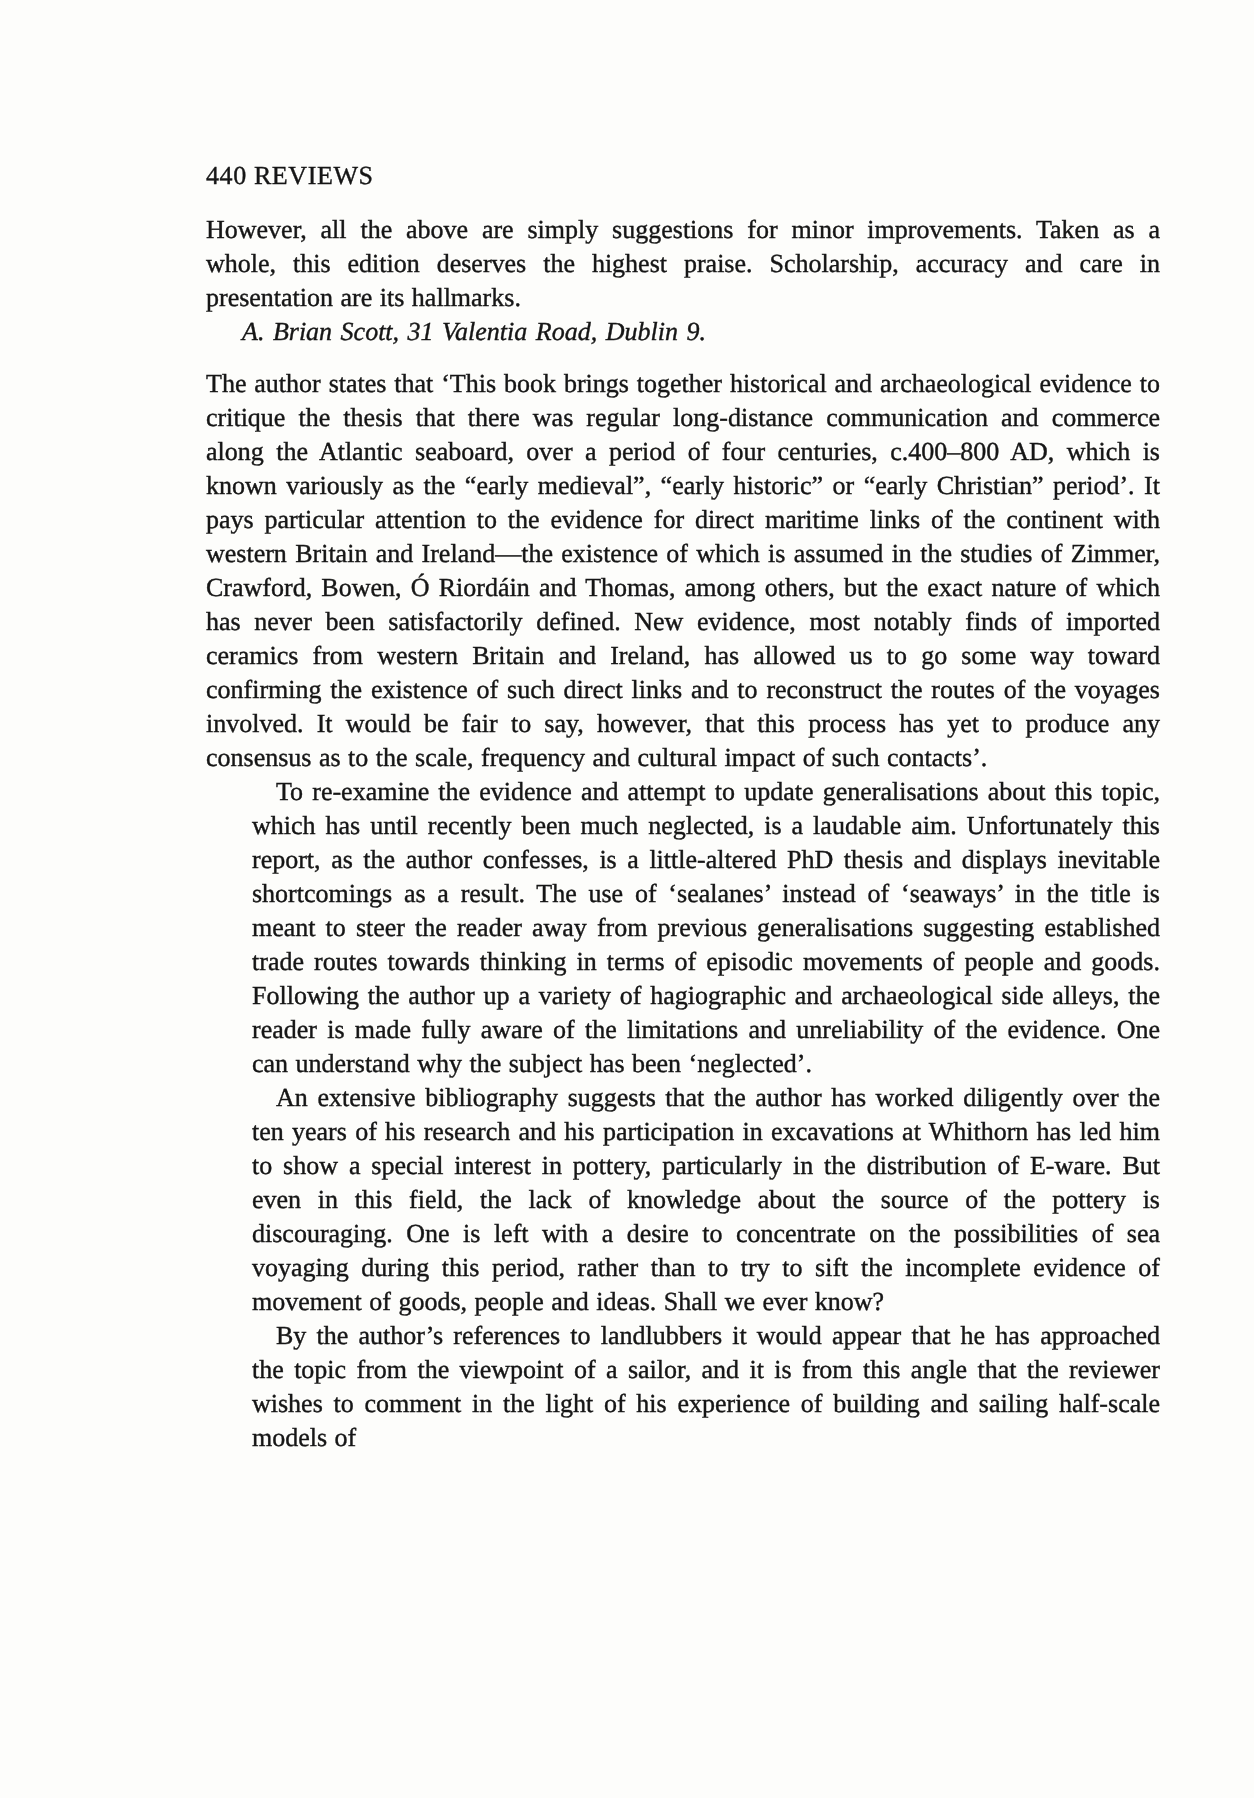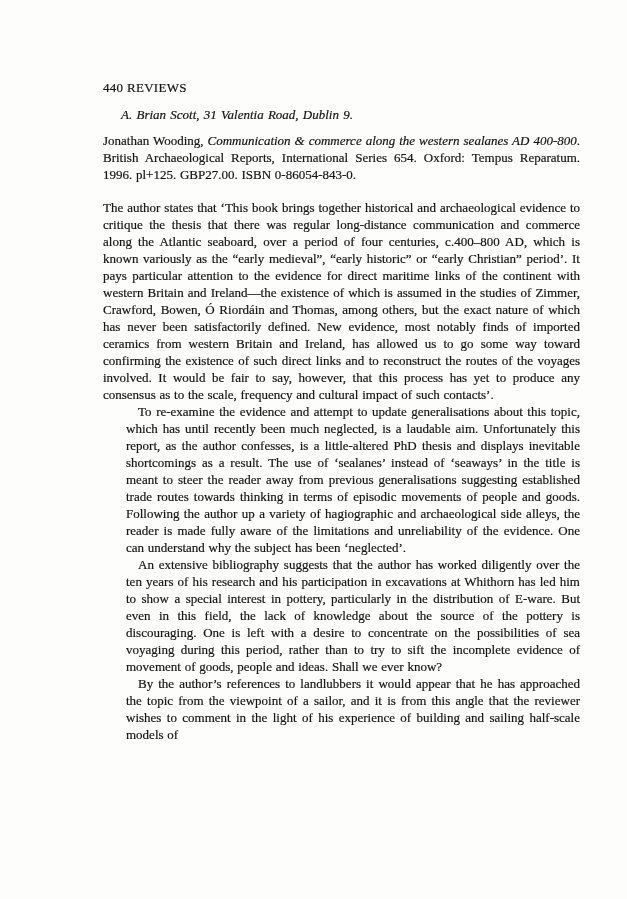--- a/index.html
+++ b/index.html
@@ -51,24 +51,24 @@
 </style>
 </head>
 <body>
 
 <div class="page">
 
   <header class="running-header">
     <span>440 REVIEWS</span>
   </header>
 
+  <p class="para">However, all the above are simply suggestions for minor improvements. Taken as a whole, this edition deserves the highest praise. Scholarship, accuracy and care in presentation are its hallmarks.</p>
 
   <p class="byline">A. Brian Scott, 31 Valentia Road, Dublin 9.</p>
 
-  <p class="para citation"><span>Jonathan Wooding, </span><em>Communication &amp; commerce along the western sealanes AD 400-800</em><span>. British Archaeological Reports, International Series 654. Oxford: Tempus Reparatum. 1996. pl+125. GBP27.00. ISBN 0-86054-843-0.</span></p>
 
   <p class="para">The author states that ‘This book brings together historical and archaeological evidence to critique the thesis that there was regular long-distance communication and commerce along the Atlantic seaboard, over a period of four centuries, c.400–800 AD, which is known variously as the “early medieval”, “early historic” or “early Christian” period’. It pays particular attention to the evidence for direct maritime links of the continent with western Britain and Ireland—the existence of which is assumed in the studies of Zimmer, Crawford, Bowen, Ó Riordáin and Thomas, among others, but the exact nature of which has never been satisfactorily defined. New evidence, most notably finds of imported ceramics from western Britain and Ireland, has allowed us to go some way toward confirming the existence of such direct links and to reconstruct the routes of the voyages involved. It would be fair to say, however, that this process has yet to produce any consensus as to the scale, frequency and cultural impact of such contacts’.</p>
 
   <p class="para indented">To re-examine the evidence and attempt to update generalisations about this topic, which has until recently been much neglected, is a laudable aim. Unfortunately this report, as the author confesses, is a little-altered PhD thesis and displays inevitable shortcomings as a result. The use of ‘sealanes’ instead of ‘seaways’ in the title is meant to steer the reader away from previous generalisations suggesting established trade routes towards thinking in terms of episodic movements of people and goods. Following the author up a variety of hagiographic and archaeological side alleys, the reader is made fully aware of the limitations and unreliability of the evidence. One can understand why the subject has been ‘neglected’.</p>
 
   <p class="para indented">An extensive bibliography suggests that the author has worked diligently over the ten years of his research and his participation in excavations at Whithorn has led him to show a special interest in pottery, particularly in the distribution of E-ware. But even in this field, the lack of knowledge about the source of the pottery is discouraging. One is left with a desire to concentrate on the possibilities of sea voyaging during this period, rather than to try to sift the incomplete evidence of movement of goods, people and ideas. Shall we ever know?</p>
 
   <p class="para indented">By the author’s references to landlubbers it would appear that he has approached the topic from the viewpoint of a sailor, and it is from this angle that the reviewer wishes to comment in the light of his experience of building and sailing half-scale models of</p>
 
 </div>

